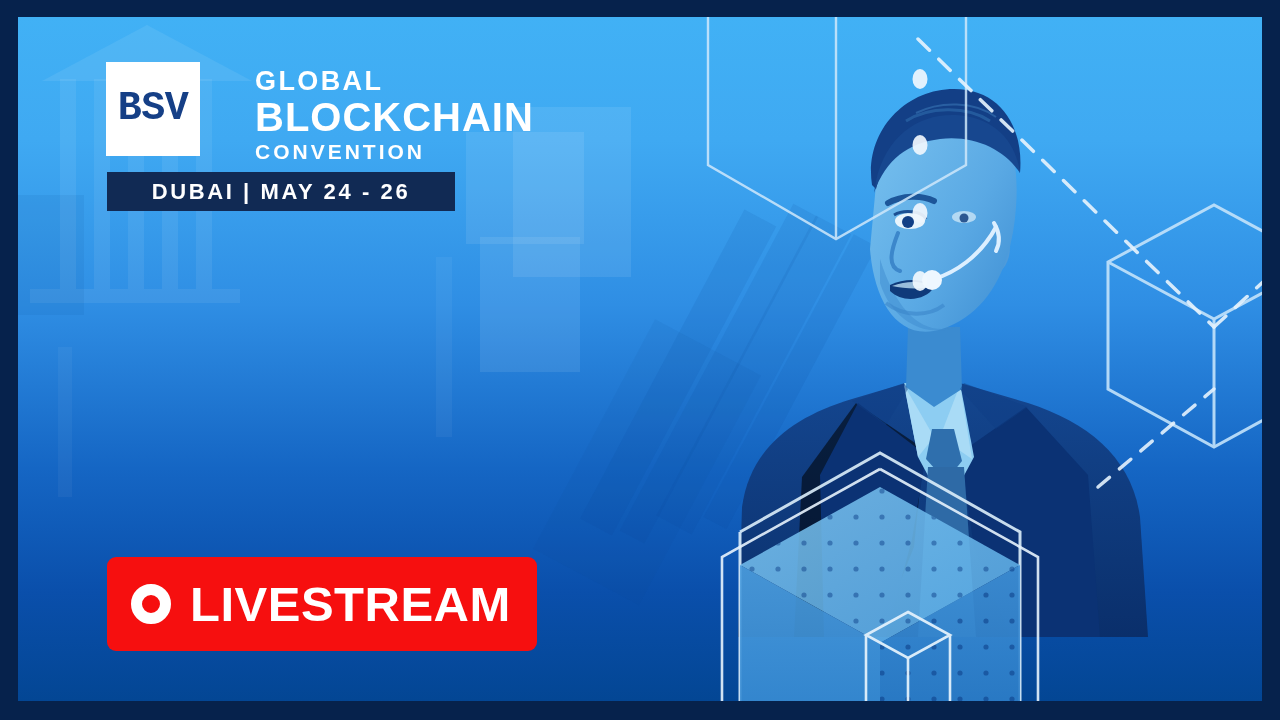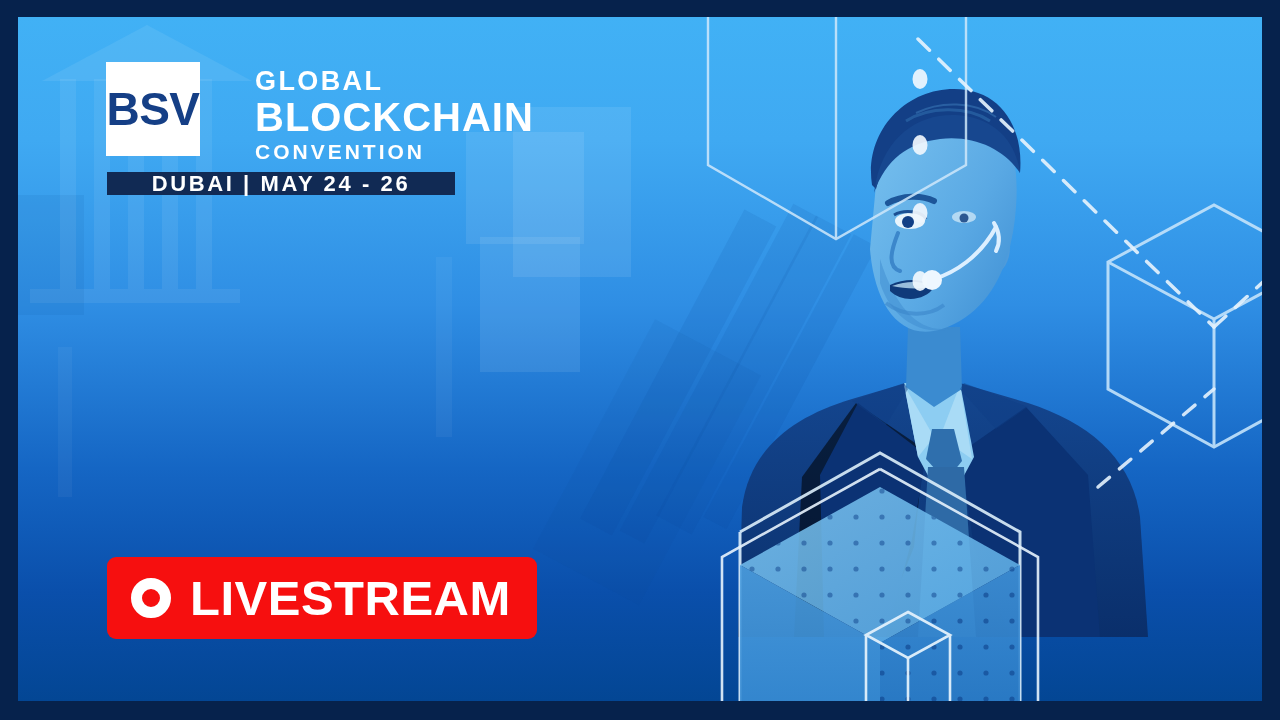--- a/index.html
+++ b/index.html
@@ -72,38 +72,38 @@
   
   .lockup { position:absolute; left:88px; top:45px; }
 
   .logomark {
     position:absolute; left:0; top:0;
     width:94px; height:94px;
     background:#ffffff;
     display:flex; align-items:center; justify-content:center;
   }
   .logomark span {
-    font-family:Liberation Sans, sans-serif;
-    font-weight:700; font-size:46px; letter-spacing:-0.5px;
+    font-family:Liberation Mono, monospace;
+    font-weight:700; font-size:40px; letter-spacing:-0.5px;
     color:#153f86;
     line-height:1;
   }
 
   .wordmark {
     position:absolute; left:113px; top:6px;
     color:#ffffff;
     margin-left:36px;
   }
   .wm1 { font-size:27px; font-weight:700; letter-spacing:2.4px; line-height:1.0; }
   .wm2 { font-size:40px; font-weight:700; letter-spacing:1.0px; line-height:1.05; margin-top:1px; }
   .wm3 { font-size:21px; font-weight:700; letter-spacing:3.0px; line-height:1.1; margin-top:2px; }
 
   .datebar {
     position:absolute; left:89px; top:155px;
-    width:348px; height:23px;
+    width:348px; height:39px;
     background:#112a54;
     display:flex; align-items:center; justify-content:center;
   }
   .datebar span {
     color:#ffffff; font-size:22px; font-weight:700; letter-spacing:2.6px;
     white-space:nowrap;
   }
 
   
   .day {
@@ -112,21 +112,21 @@
     font-size:118px;
     font-weight:700;
     letter-spacing:-1px;
     line-height:1;
     text-shadow:0 2px 10px rgba(0,30,80,.20);
   }
 
   
   .livebadge {
     position:absolute; left:89px; top:540px;
-    height:82px;
+    height:94px;
     background:#f60f0f;
     border-radius:9px;
     display:inline-flex; align-items:center;
     padding:0 26px 0 24px;
   }
   .livedot {
     width:40px; height:40px;
     border-radius:50%;
     border:11px solid #ffffff;
     margin-right:19px;

